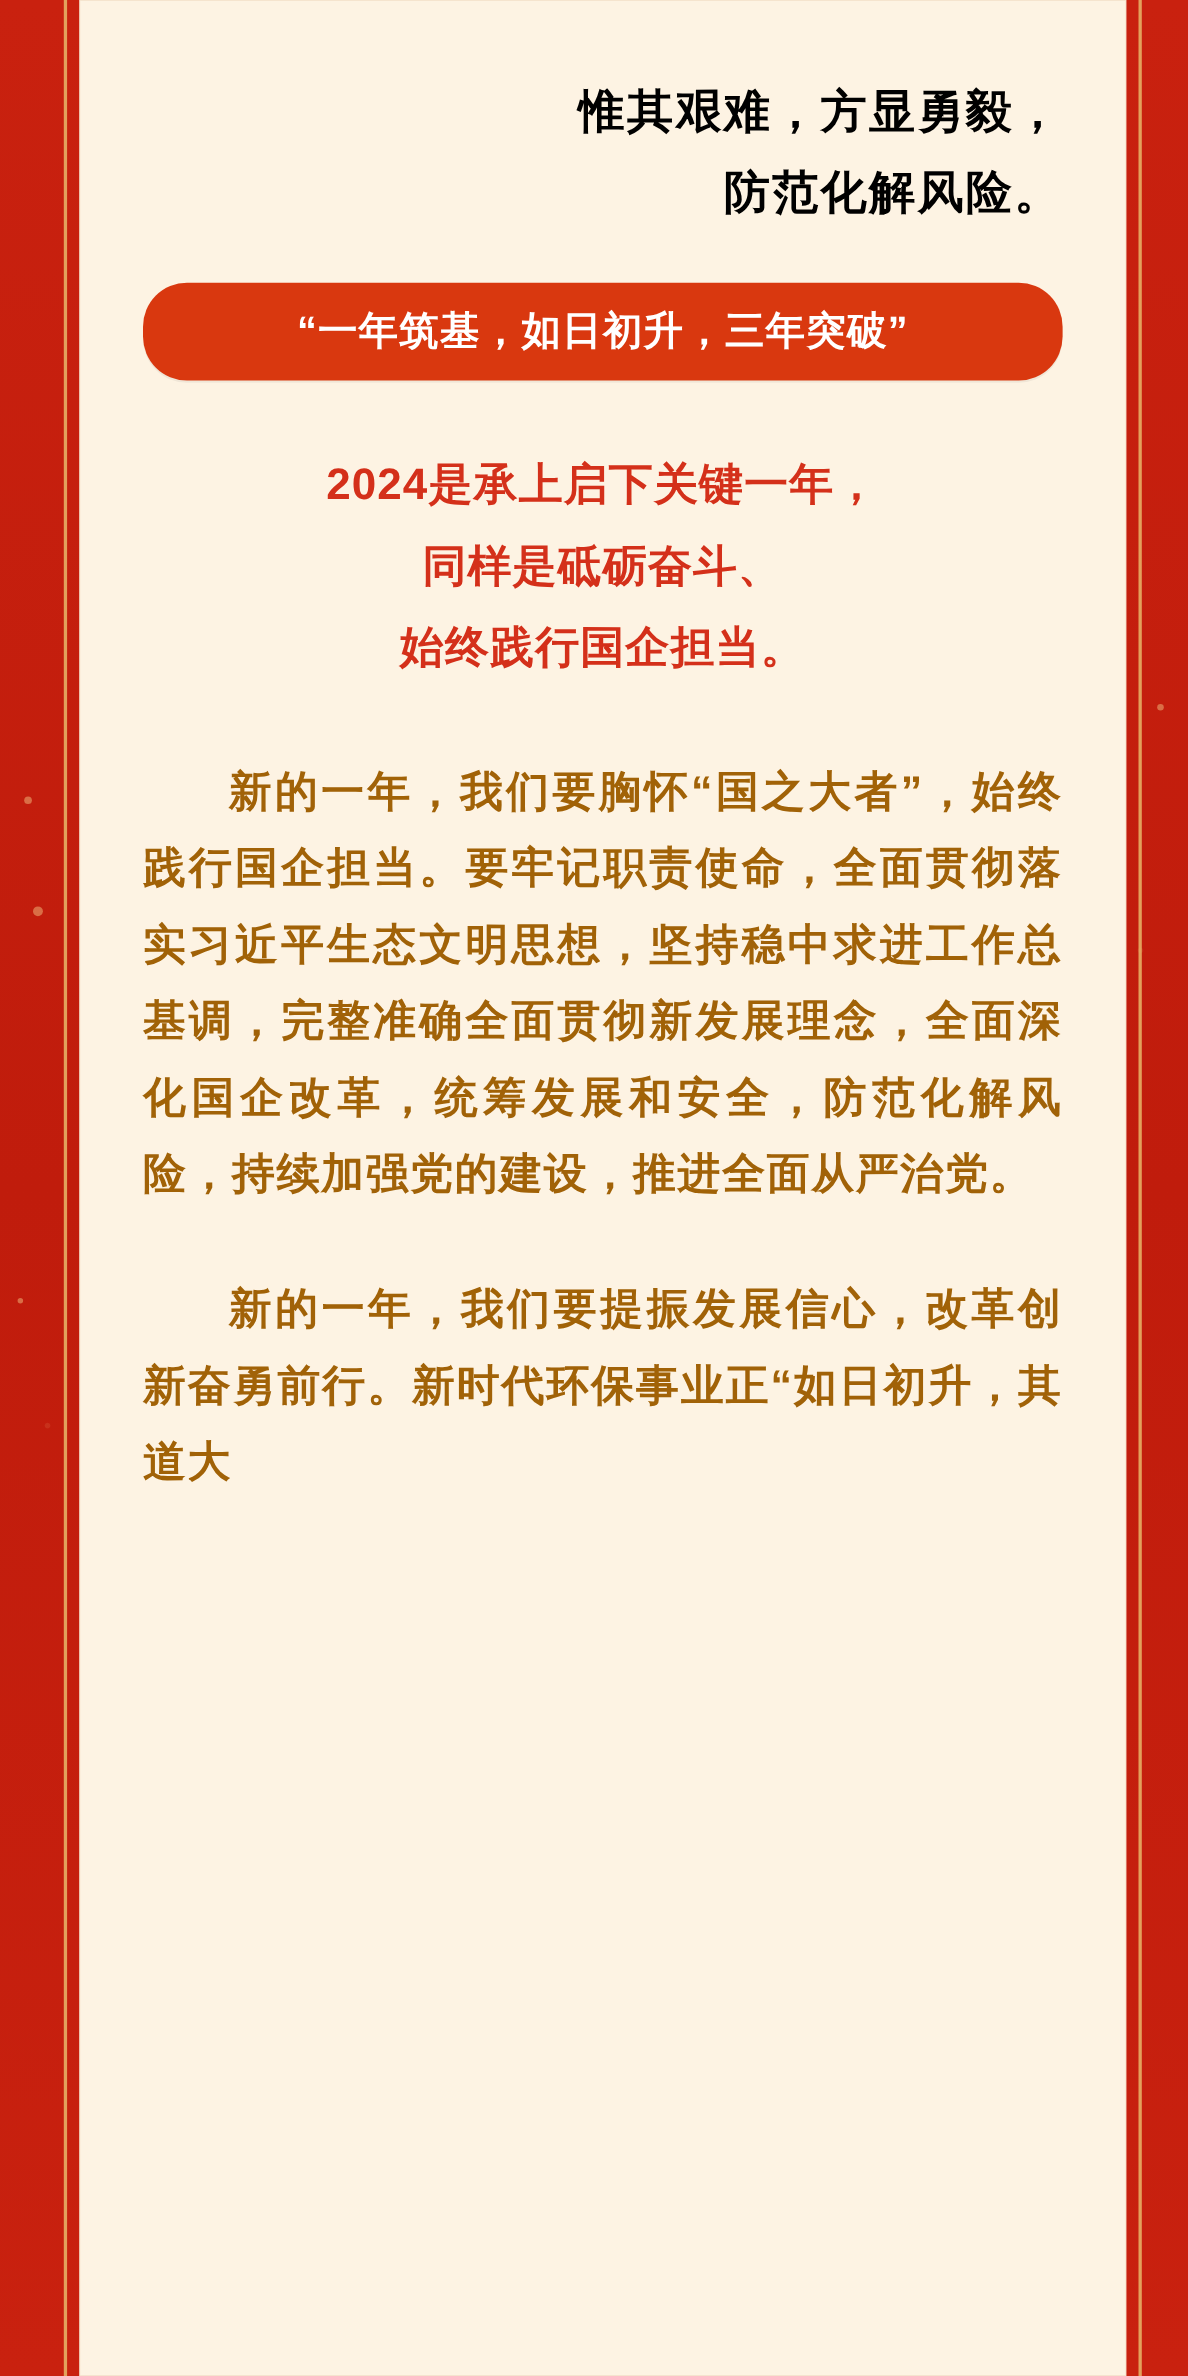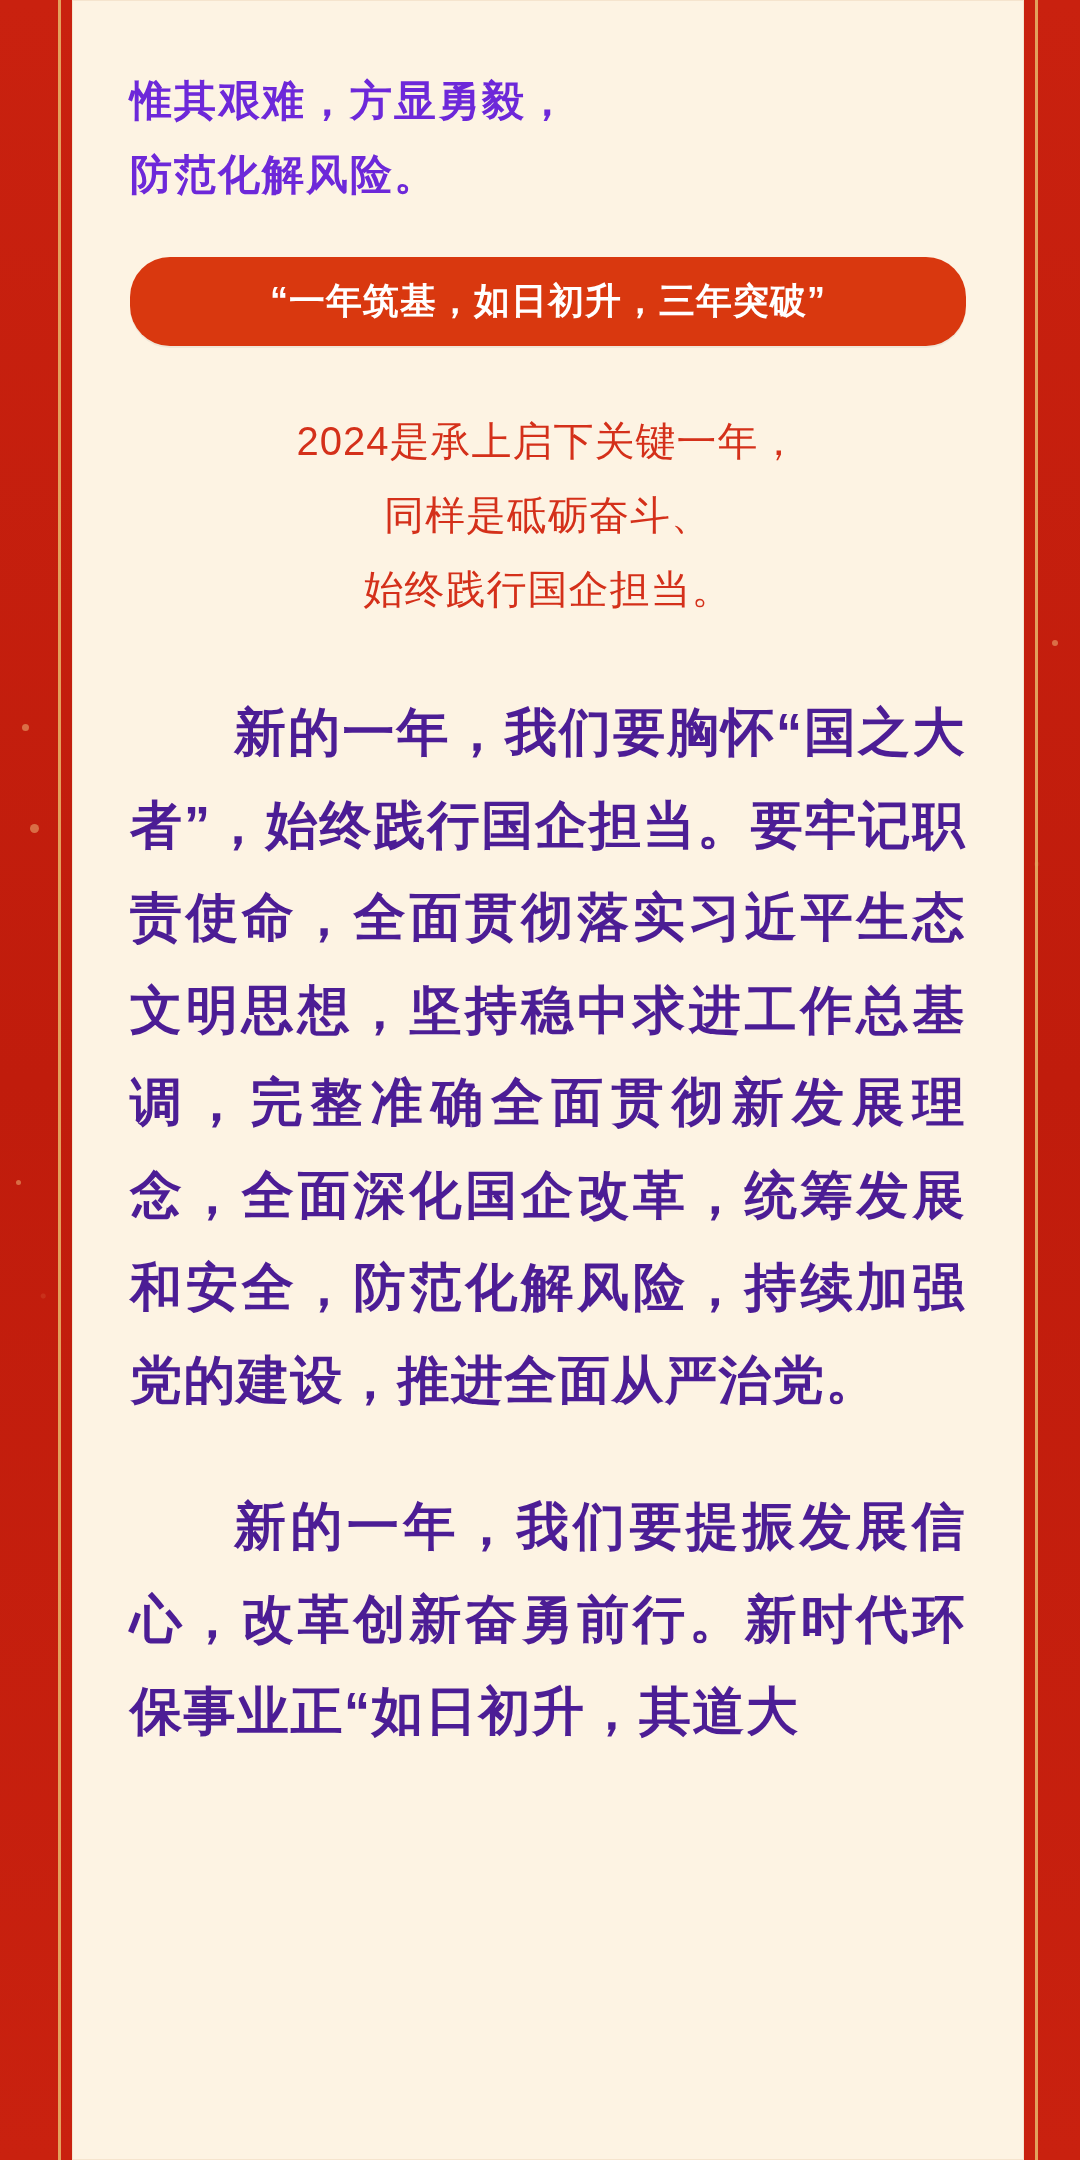--- a/index.html
+++ b/index.html
@@ -56,22 +56,22 @@
     box-shadow: 0 0 0 1px rgba(200,150,90,0.15) inset;
   }
 
   .card-inner {
     padding: 64px 58px 0 58px;
     box-sizing: border-box;
   }
 
   
   .headline {
-    text-align: left;
-    color: #6d28d9;
+    text-align: right;
+    color: #000000;
     font-weight: 700;
     font-size: 42px;
     line-height: 1.75;
     letter-spacing: 2px;
     margin-bottom: 46px;
   }
   .headline .hl-line { display: block; }
 
   
   .banner {
@@ -84,33 +84,33 @@
     text-align: center;
     padding: 20px 18px;
     margin: 10px 0 58px 0;
     box-shadow: 0 2px 0 rgba(0,0,0,0.05);
   }
 
   
   .subhead {
     text-align: center;
     color: #d4301a;
-    font-weight: 400;
+    font-weight: 700;
     font-size: 40px;
     line-height: 1.85;
     letter-spacing: 1px;
     margin-bottom: 60px;
   }
   .subhead .sh-line { display: block; }
 
   
   .para {
-    color: #4c1d95;
+    color: #a16207;
     font-weight: 700;
-    font-size: 52px;
+    font-size: 39px;
     line-height: 1.78;
     letter-spacing: 1.5px;
     text-align: justify;
     text-justify: inter-character;
     text-indent: 2em;
     margin: 0 0 54px 0;
   }
   .para:last-child { margin-bottom: 0; }
 </style>
 </head>

